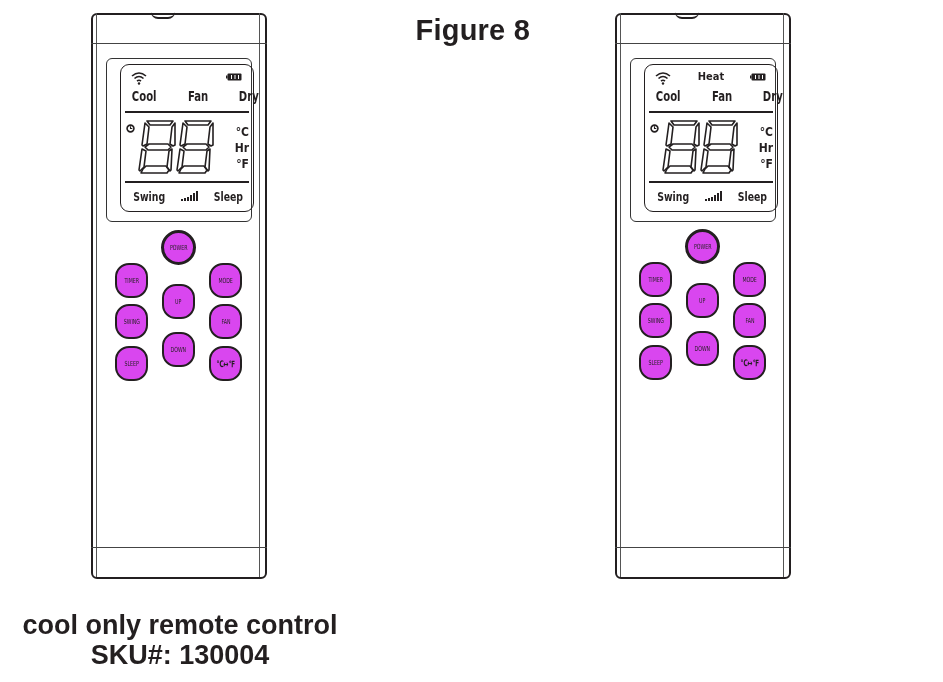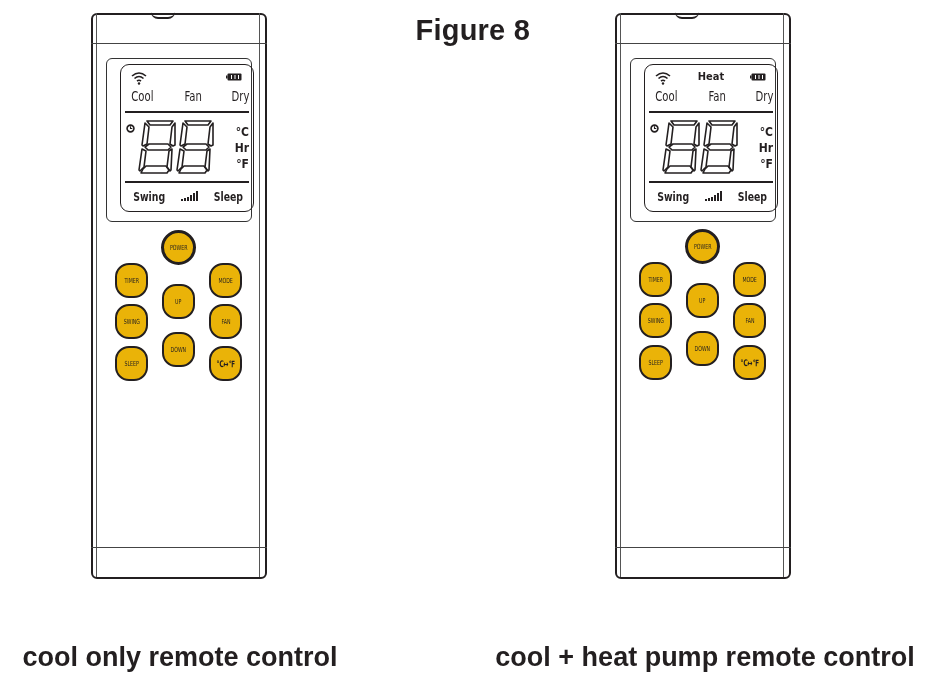--- a/index.html
+++ b/index.html
@@ -21,41 +21,41 @@
   .bezel { position:absolute; left:15px; top:45px; width:146px; height:164px;
            border:1.5px solid #333; border-radius:6px; box-sizing:border-box; }
   .lcd { position:absolute; left:13px; top:5px; width:134px; height:148px;
          border:1.5px solid #231f20; border-radius:9px; box-sizing:border-box; }
   .lcd-top { position:absolute; left:6px; right:6px; top:4px; height:40px; }
   .wifi { position:absolute; left:4px; top:2px; width:16px; height:14px; }
   .battery { position:absolute; right:5px; top:4px; width:16px; height:8px; }
   .heat { position:absolute; left:50%; transform:translateX(-50%); top:1px; font-size:11px;
           font-family:"DejaVu Sans Condensed","DejaVu Sans", sans-serif; font-weight:bold; transform-origin:center; }
   .modes { position:absolute; left:0; right:0; top:19px; display:flex; justify-content:space-between;
-           font-size:14px; font-weight:normal; font-family:"DejaVu Sans", sans-serif;gap:23px; }
+           font-size:14px; font-weight:bold; font-family:"DejaVu Sans", sans-serif;gap:23px; }
   .modes span { display:inline-block; transform:scaleX(0.72); transform-origin:center; }
   .lcd-rule1 { position:absolute; left:4px; right:4px; top:46px; border-top:2px solid #231f20; }
   .lcd-rule2 { position:absolute; left:4px; right:4px; top:116px; border-top:2px solid #231f20; }
   .clock { position:absolute; left:5px; top:59px; width:9px; height:9px; }
   .digits { position:absolute; left:16px; top:54px; width:80px; height:56px; }
   .units { position:absolute; right:4px; top:59px; width:22px; font-weight:bold; font-size:12px;
            font-family:"DejaVu Sans", sans-serif; line-height:16px; text-align:right; }
   .units div { transform:scaleX(0.9); transform-origin:right; }
   .lcd-bottom { position:absolute; left:6px; right:4px; top:122px; height:18px; display:flex;
                 justify-content:space-between; align-items:center; font-size:13px; font-weight:bold;
                 font-family:"DejaVu Sans", sans-serif; }
   .lcd-bottom span.t { display:inline-block; transform:scaleX(0.72); }
   .bars { width:20px; height:10px; }
-  .btn { position:absolute; border:2.2px solid #231f20; border-radius:14px; background:#eab308;
+  .btn { position:absolute; border:2.2px solid #231f20; border-radius:14px; background:#d946ef;
          font-family:"DejaVu Sans Condensed","DejaVu Sans", sans-serif; font-size:7px; text-align:center;
          display:flex; align-items:center; justify-content:center; box-sizing:border-box; color:#231f20; }
   .btn span { transform:scaleX(0.75); display:inline-block; }
   .btn.power { border-radius:50%; width:35px; height:35px; border-width:3px; }
   .btn.oval { width:33px; height:35px; }
-  .caption { position:absolute; text-align:center; font-weight:bold; font-size:27px; line-height:30px;margin-top:32px; }
+  .caption { position:absolute; text-align:center; font-weight:bold; font-size:27px; line-height:30px; }
   .caption.left { left:0; width:360px; top:610px; }
   .caption.right { left:470px; width:470px; top:610px; }
 </style>
 </head>
 <body>
 
 <div class="fig-title">Figure 8</div>
 
 <div class="remote left">
   <div class="body-outer"></div>
@@ -260,16 +260,16 @@
   <div class="btn oval" style="left:24px;top:332px;">
       <span>SLEEP</span>
     </div>
   <div class="btn oval" style="left:118px;top:332px;font-size:9px;font-weight:bold;">
       <span>℃↔℉</span>
     </div>
 </div>
 
 <div class="caption left">
   <div>cool only remote control</div>
+  <div>SKU#: 130004</div>
 </div>
 <div class="caption right">
-  <div>cool + heat pump remote control</div>
 </div>
 
 </body></html>

